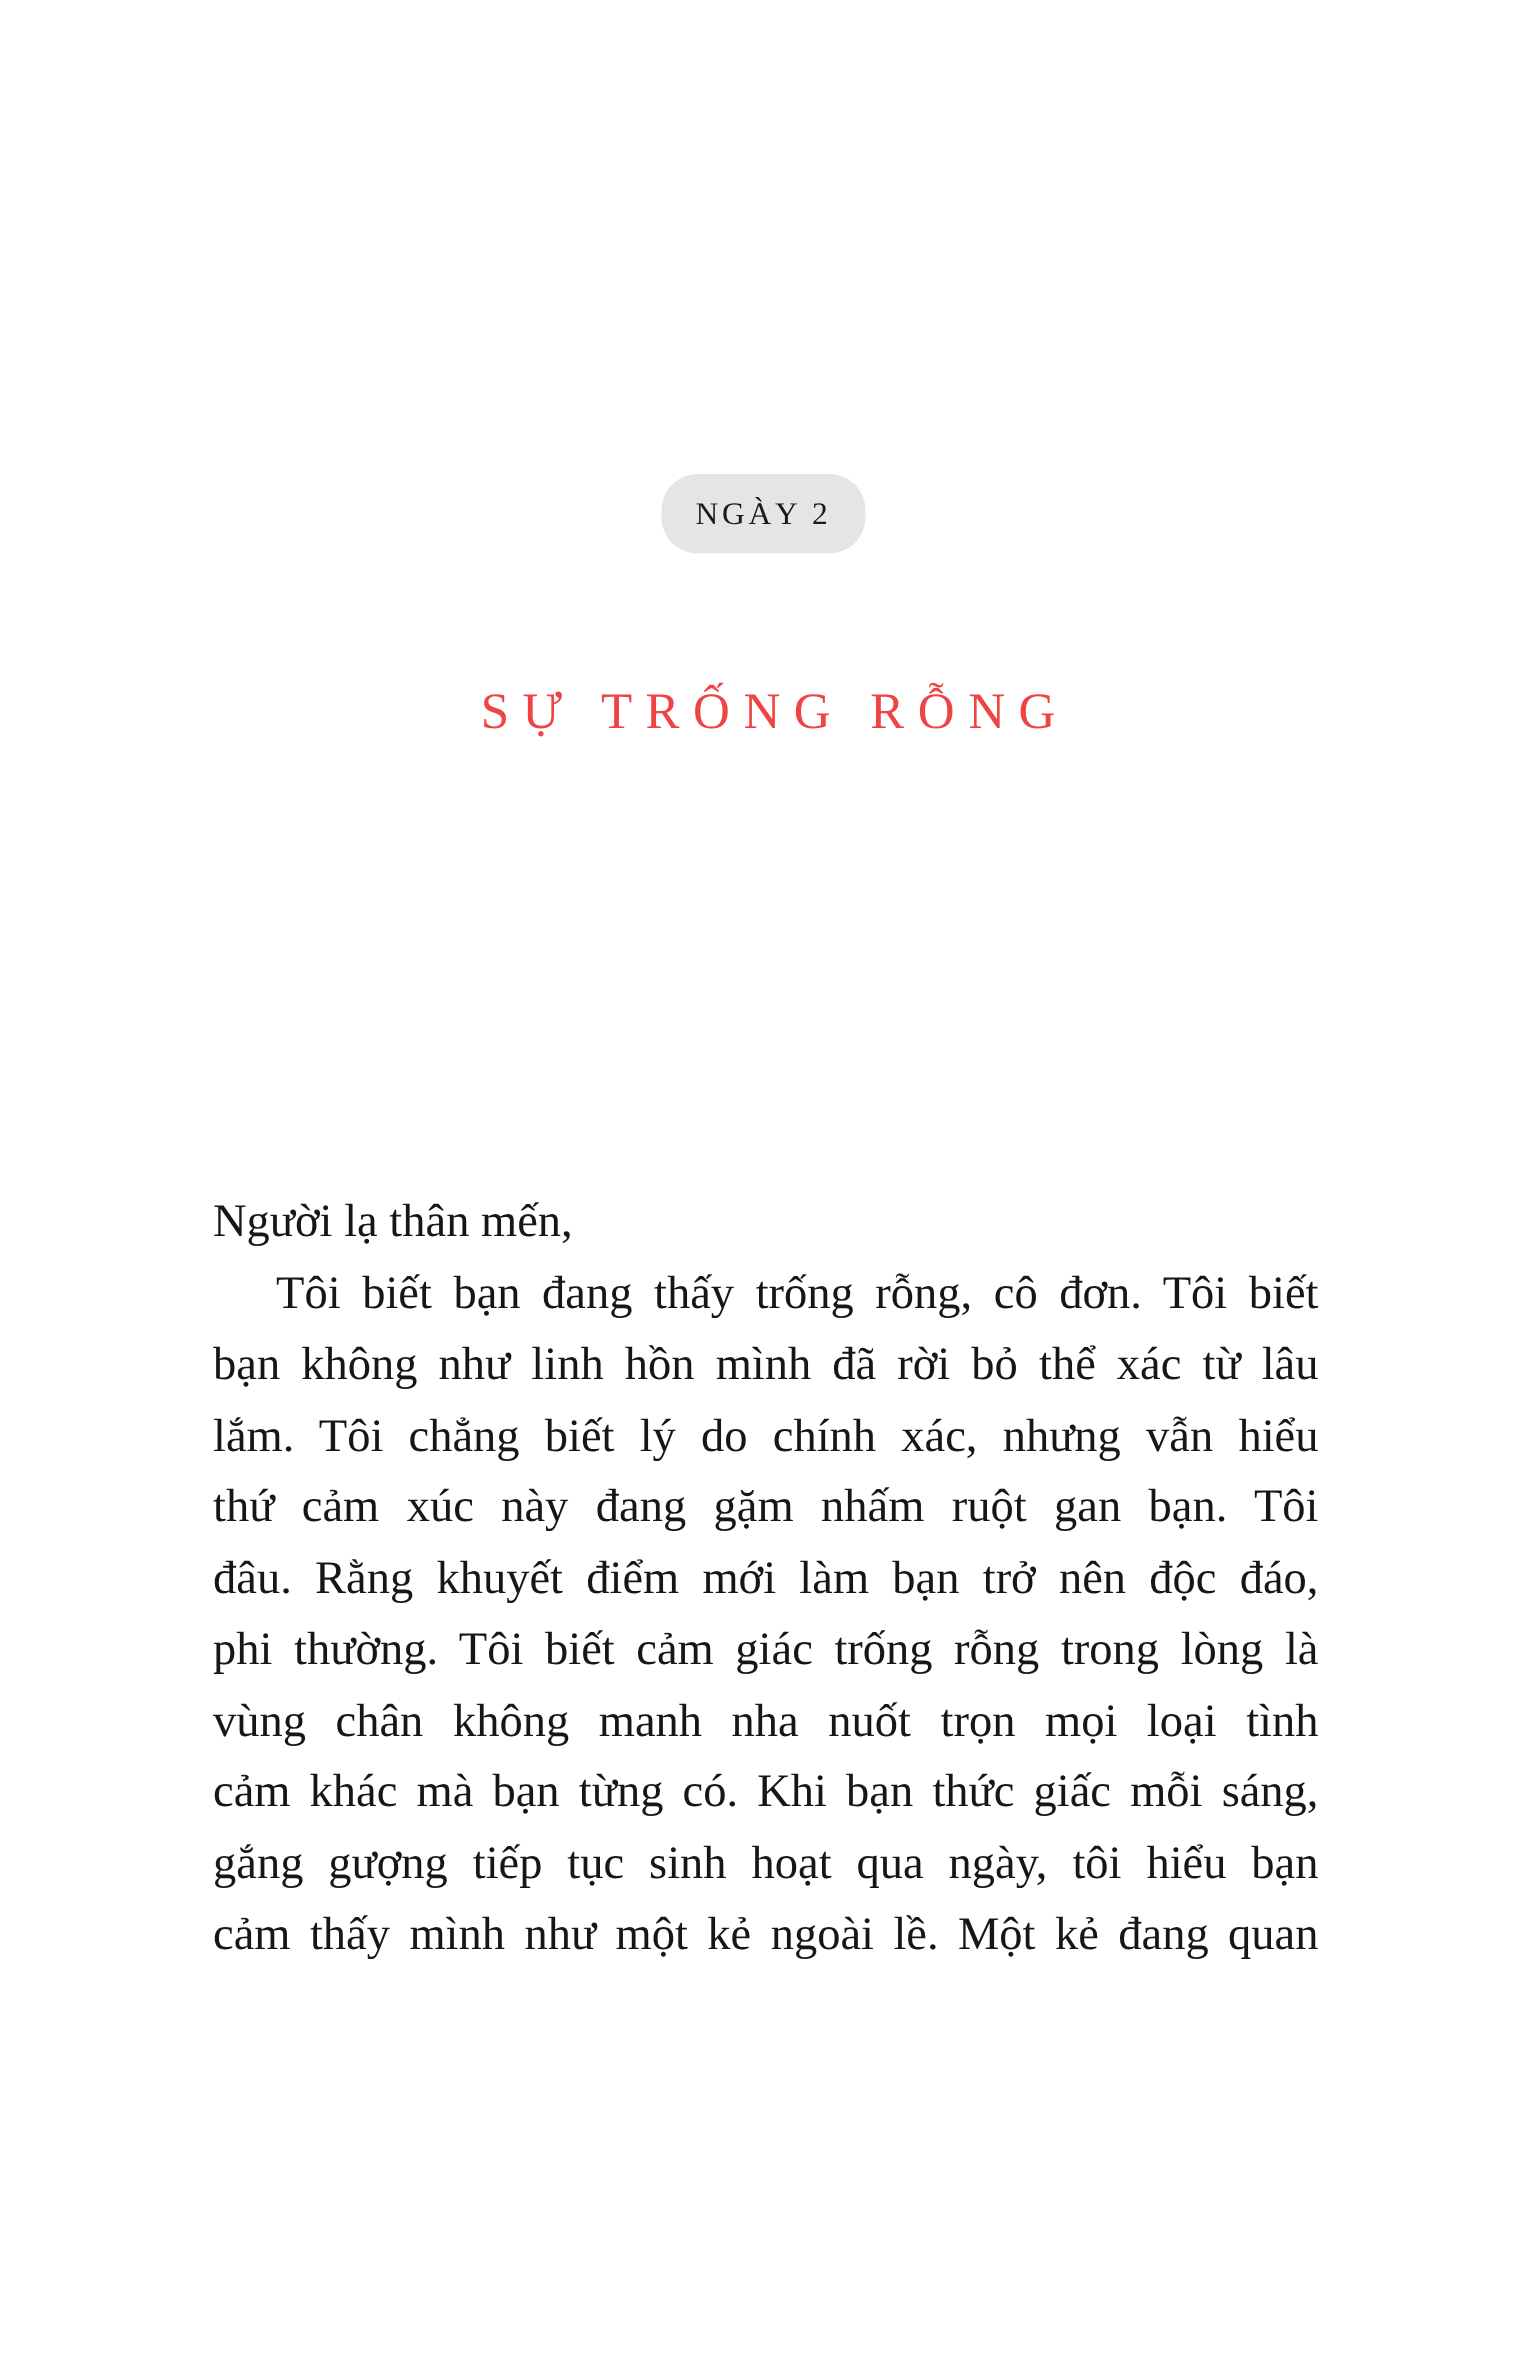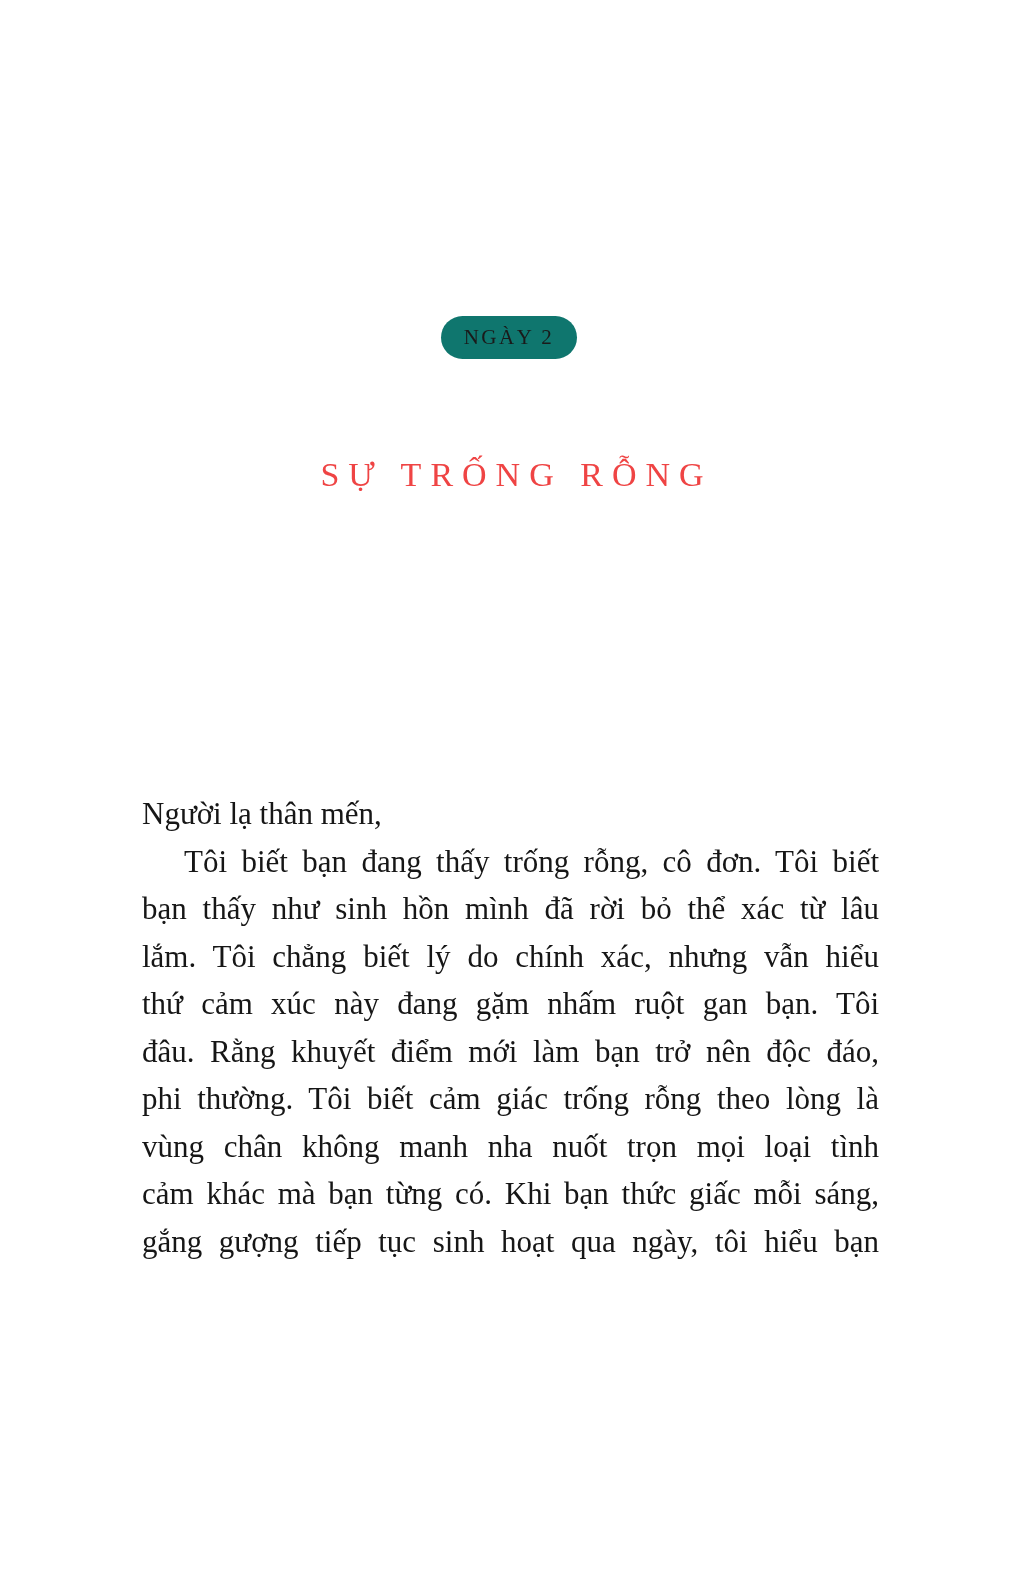--- a/index.html
+++ b/index.html
@@ -19,23 +19,23 @@
       position: absolute;
       left: 0; top: 0;
       width: 1024px;
       height: 1575px;
     }
     .day-badge {
       position: absolute;
       left: 441px;
       top: 316px;
       width: 136px;
-      height: 43px;
+      height: 53px;
       border-radius: 24px;
-      background: #0f766e;
+      background: #e5e5e5;
       display: flex;
       align-items: center;
       justify-content: center;
     }
     .day-badge span {
       font-family: "Liberation Serif", "DejaVu Serif", serif;
       font-size: 21px;
       letter-spacing: 2.5px;
       color: #1a1a1a;
       font-weight: normal;
@@ -99,38 +99,41 @@
   <div class="chapter-title">SỰ TRỐNG RỖNG</div>
 
   <div class="body-text">
     <span class="line left">
         <span>Người lạ thân mến,</span>
       </span>
     <span class="line indent">
         <span>Tôi biết bạn đang thấy trống rỗng, cô đơn. Tôi biết</span>
       </span>
     <span class="line">
-        <span>bạn thấy như sinh hồn mình đã rời bỏ thể xác từ lâu</span>
+        <span>bạn không như linh hồn mình đã rời bỏ thể xác từ lâu</span>
       </span>
     <span class="line">
         <span>lắm. Tôi chẳng biết lý do chính xác, nhưng vẫn hiểu</span>
       </span>
     <span class="line">
         <span>thứ cảm xúc này đang gặm nhấm ruột gan bạn. Tôi</span>
       </span>
     <span class="line">
         <span>đâu. Rằng khuyết điểm mới làm bạn trở nên độc đáo,</span>
       </span>
     <span class="line">
-        <span>phi thường. Tôi biết cảm giác trống rỗng theo lòng là</span>
+        <span>phi thường. Tôi biết cảm giác trống rỗng trong lòng là</span>
       </span>
     <span class="line">
         <span>vùng chân không manh nha nuốt trọn mọi loại tình</span>
       </span>
     <span class="line">
         <span>cảm khác mà bạn từng có. Khi bạn thức giấc mỗi sáng,</span>
       </span>
     <span class="line">
         <span>gắng gượng tiếp tục sinh hoạt qua ngày, tôi hiểu bạn</span>
       </span>
+    <span class="line">
+        <span>cảm thấy mình như một kẻ ngoài lề. Một kẻ đang quan</span>
+      </span>
   </div>
 
 </div>
 
 </body></html>

